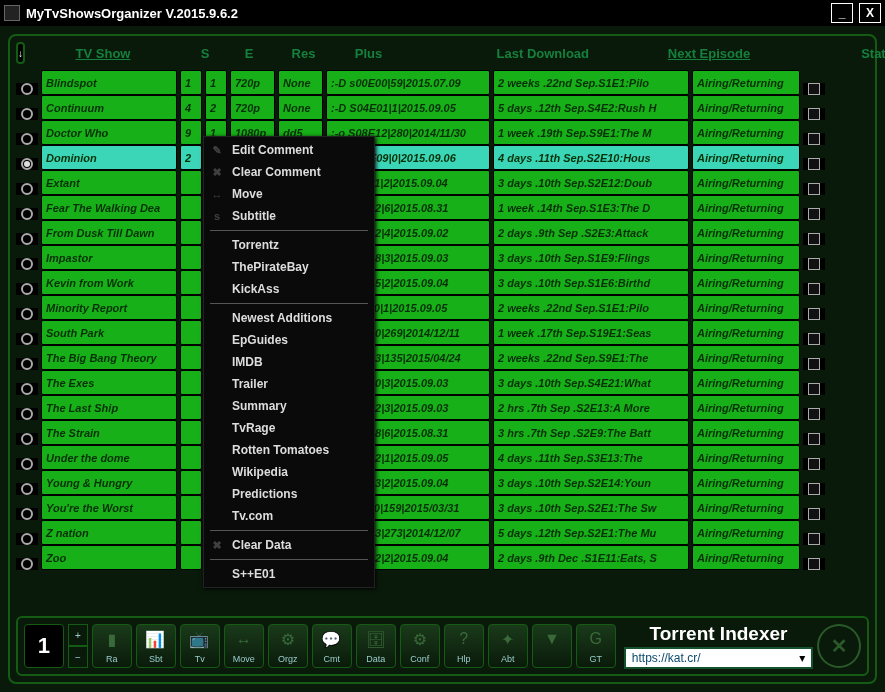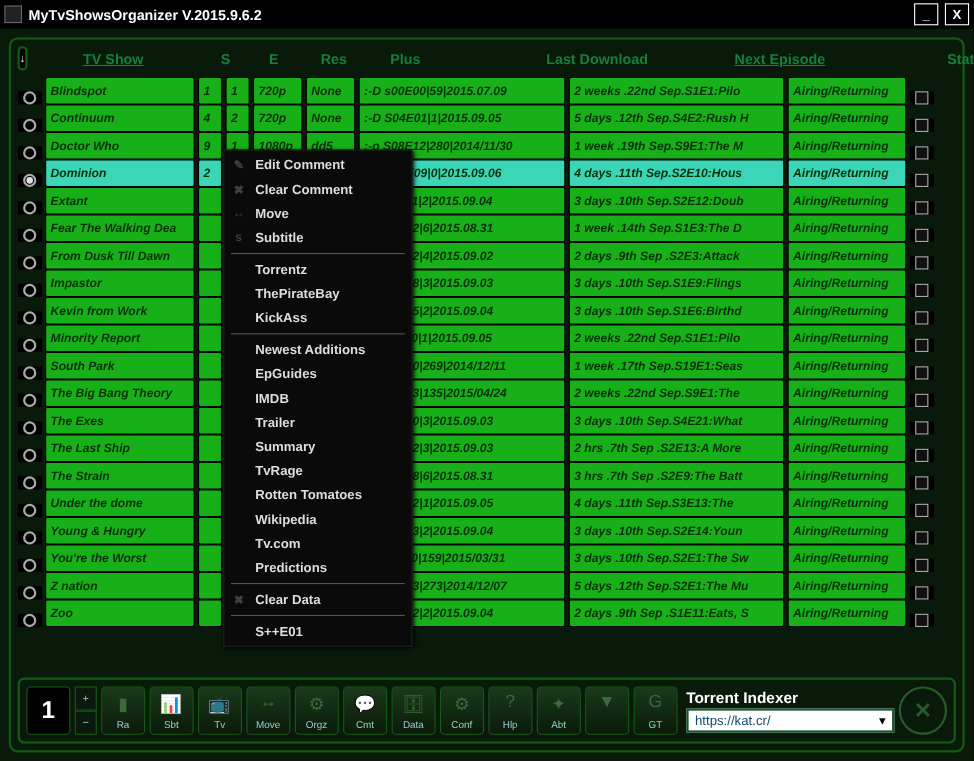--- a/index.html
+++ b/index.html
@@ -123,21 +123,21 @@
     font-size: 11px;
     overflow: hidden;
     white-space: nowrap;
   }
   
   .cell-show { width: 136px; }
   .cell-s { width: 22px; }
   .cell-e { width: 22px; }
   .cell-res { width: 45px; }
   .cell-plus { width: 45px; }
-  .cell-last { width: 188px; }
+  .cell-last { width: 164px; }
   .cell-next { width: 196px; }
   .cell-status { width: 108px; }
   .row.selected .cell { background: #3bd6b8; }
 
   .context-menu {
     position: absolute;
     left: 193px; top: 100px;
     width: 172px;
     background: #0a0a0a;
     border: 1px solid #222;
@@ -191,21 +191,21 @@
     padding-bottom:3px;
     position:relative;
   }
   .btm-btn .glyph{font-size:16px;color:#3a6a3a;position:absolute;top:5px;}
   .spacer{flex:1;}
   .torrent-box{
     display:flex;flex-direction:column;gap:2px;
     width:190px;
   }
   .torrent-label{
-    color:#fff;font-weight:bold;font-size:14px;text-align:left;
+    color:#fff;font-weight:bold;font-size:19px;text-align:center;
   }
   .torrent-sel{
     height:22px;background:#fff;border:2px solid #14532d;
     display:flex;align-items:center;padding:0 6px;
     font-size:12px;color:#0c4a6e;position:relative;
   }
   .torrent-sel::after{
     content:"▾";position:absolute;right:6px;color:#000;
   }
   .big-x{
@@ -559,21 +559,21 @@
         <div class="row">
           <div class="radio-col">
             <div class="radio"></div>
           </div>
           <div class="cell cell-show">Zoo</div>
           <div class="cell cell-s"></div>
           <div class="cell cell-e"></div>
           <div class="cell cell-res"></div>
           <div class="cell cell-plus"></div>
           <div class="cell cell-last">D S01E12|2|2015.09.04</div>
-          <div class="cell cell-next">2 days .9th Sep .S1E11:Eats, S</div>
+          <div class="cell cell-next">2 days .9th Dec .S1E11:Eats, S</div>
           <div class="cell cell-status">Airing/Returning</div>
           <div class="check-col">
             <div class="check"></div>
           </div>
         </div>
       </div>
 
     <div class="context-menu" id="ctx-menu">
         <div class="mi">
           <span class="mi-icon">✎</span>
@@ -632,25 +632,25 @@
         <div class="mi">
           <span class="mi-icon"></span>
           <span>Rotten Tomatoes</span>
         </div>
         <div class="mi">
           <span class="mi-icon"></span>
           <span>Wikipedia</span>
         </div>
         <div class="mi">
           <span class="mi-icon"></span>
+          <span>Predictions</span>
+        </div>
+        <div class="mi">
+          <span class="mi-icon"></span>
           <span>Tv.com</span>
-        </div>
-        <div class="mi">
-          <span class="mi-icon"></span>
-          <span>Predictions</span>
         </div>
         <div class="sep"></div>
         <div class="mi">
           <span class="mi-icon">✖</span>
           <span>Clear Data</span>
         </div>
         <div class="sep"></div>
         <div class="mi">
           <span class="mi-icon"></span>
           <span>S++E01</span>

